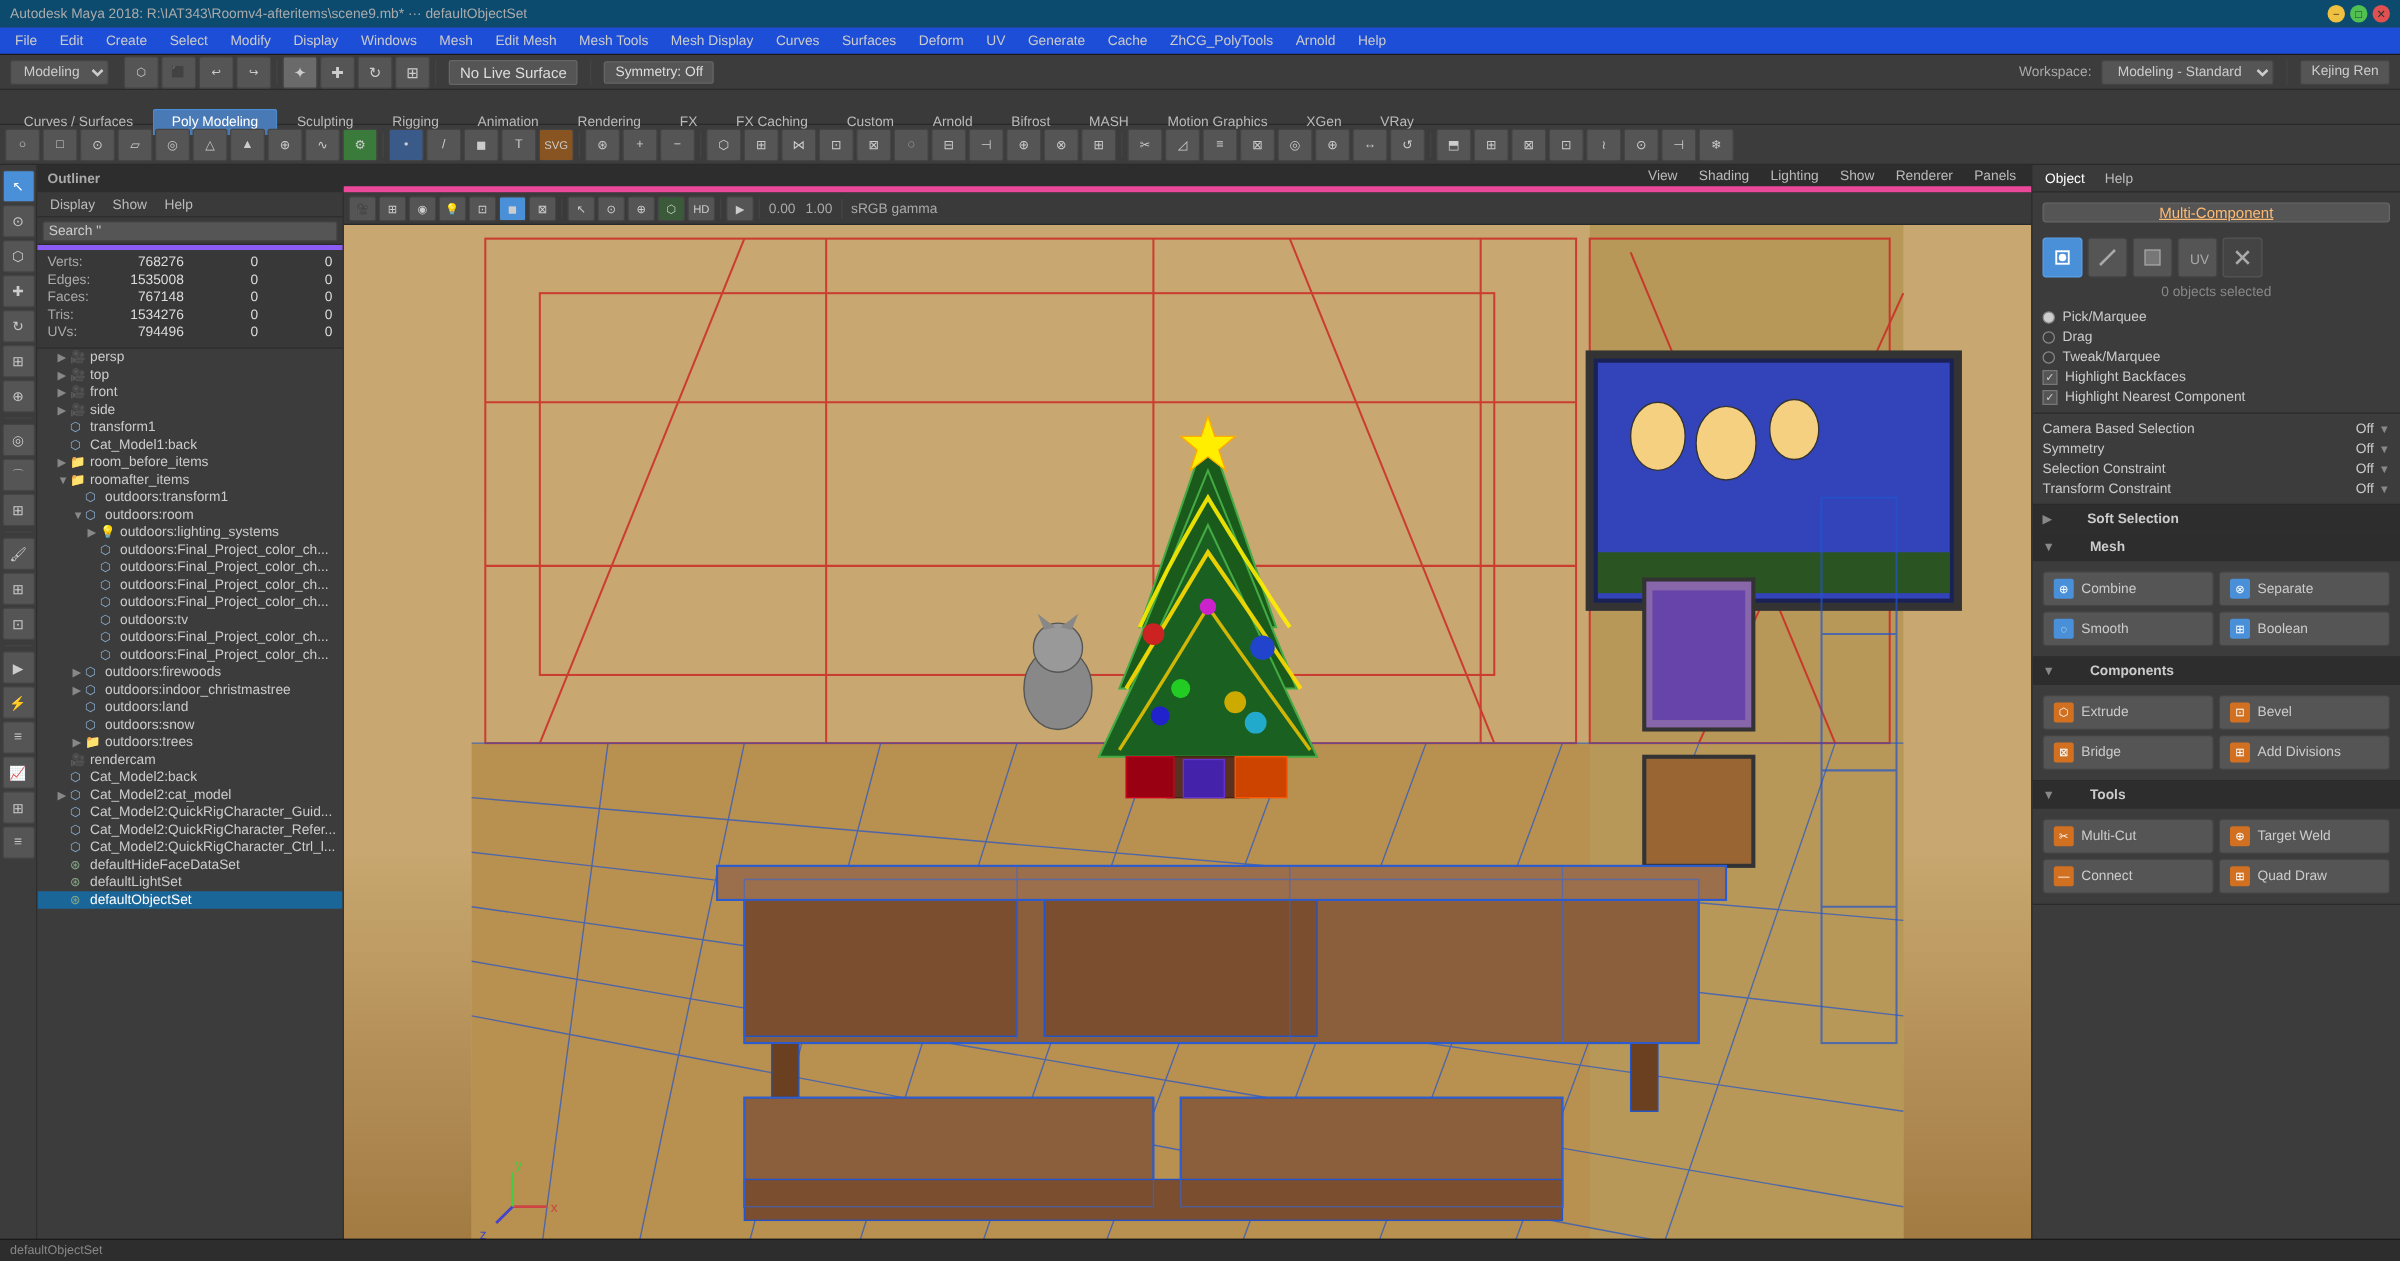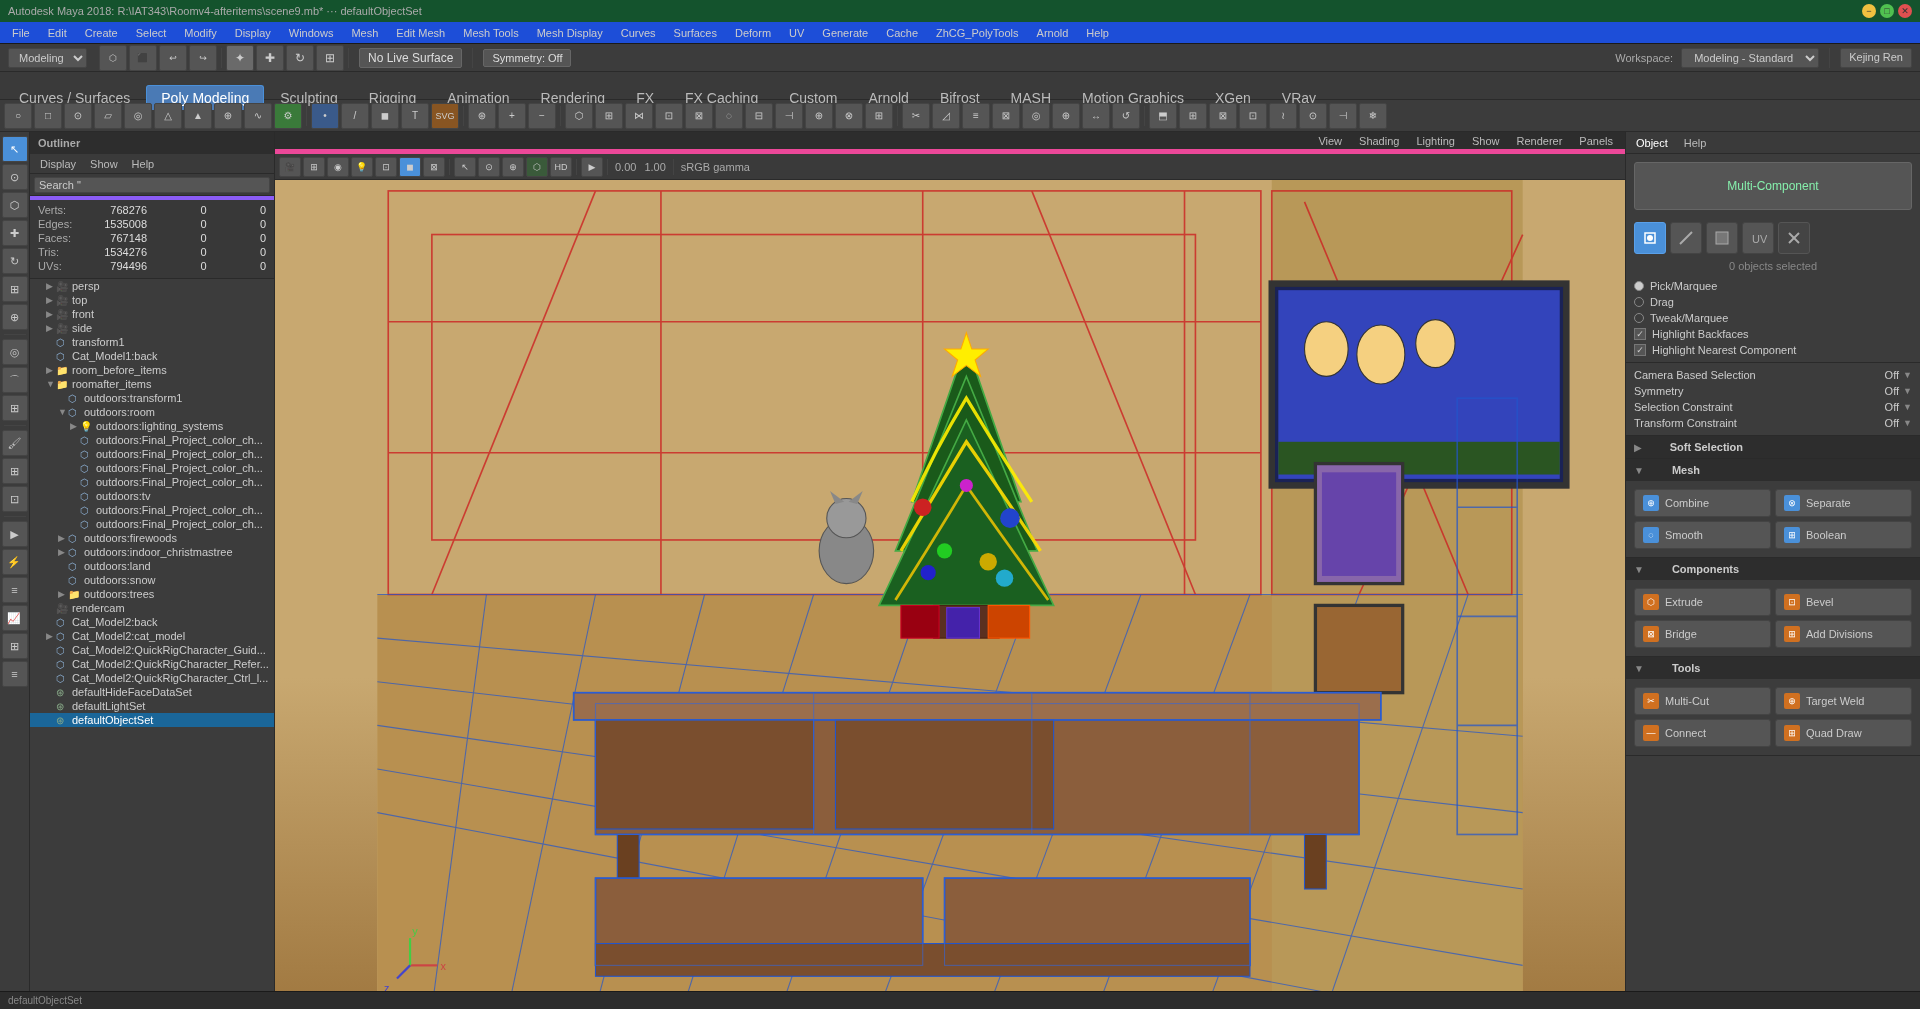--- a/index.html
+++ b/index.html
@@ -1,19 +1,19 @@
 <!DOCTYPE html>
 <html><head>
   <meta charset="utf-8">
   <style>
     * { margin: 0; padding: 0; box-sizing: border-box; }
     body { width: 1920px; height: 1009px; background: #3c3c3c; font-family: Arial, sans-serif; font-size: 11px; color: #cccccc; overflow: hidden; }
     
     
-    #titlebar { height: 22px; background: #14532d; display: flex; align-items: center; padding: 0 8px; justify-content: space-between; }
+    #titlebar { height: 22px; background: #0c4a6e; display: flex; align-items: center; padding: 0 8px; justify-content: space-between; }
     #titlebar .title { color: #aaa; font-size: 11px; }
     #titlebar .controls { display: flex; gap: 4px; }
     #titlebar .ctrl-btn { width: 14px; height: 14px; border-radius: 50%; display: flex; align-items: center; justify-content: center; font-size: 9px; cursor: pointer; color: #333; }
     .ctrl-min { background: #f0c040; }
     .ctrl-max { background: #50c050; }
     .ctrl-close { background: #e05050; }
 
     
     #menubar { height: 22px; background: #1d4ed8; display: flex; align-items: center; padding: 0 4px; gap: 2px; border-bottom: 1px solid #1a1a1a; }
     .menu-item { padding: 2px 8px; cursor: pointer; font-size: 11px; color: #ccc; border-radius: 2px; }
@@ -22,21 +22,21 @@
     #workspacebar { height: 28px; background: #3c3c3c; display: flex; align-items: center; padding: 0 8px; gap: 8px; border-bottom: 1px solid #2a2a2a; }
     .ws-dropdown { background: #555; border: 1px solid #444; color: #ccc; padding: 2px 6px; font-size: 11px; border-radius: 2px; height: 20px; cursor: pointer; }
     .ws-label { color: #aaa; font-size: 11px; }
     .ws-right { margin-left: auto; display: flex; align-items: center; gap: 8px; }
     .ws-btn { background: #555; border: 1px solid #444; color: #ccc; padding: 2px 8px; font-size: 11px; border-radius: 2px; cursor: pointer; height: 20px; }
     .no-live-surface { background: #555; border: 1px solid #666; color: #ddd; padding: 2px 8px; font-size: 12px; border-radius: 2px; }
     .symmetry-off { background: #555; border: 1px solid #666; color: #ddd; padding: 2px 8px; font-size: 11px; border-radius: 2px; }
 
     
     #tabsbar { height: 28px; background: #3a3a3a; display: flex; align-items: center; padding: 0 4px; gap: 1px; border-bottom: 1px solid #2a2a2a; }
-    .tab { padding: 4px 14px; cursor: pointer; font-size: 14px; color: #bbb; border-radius: 3px 3px 0 0; border: 1px solid transparent; border-bottom: none; margin-top: 23px; }
+    .tab { padding: 4px 14px; cursor: pointer; font-size: 11px; color: #bbb; border-radius: 3px 3px 0 0; border: 1px solid transparent; border-bottom: none; margin-top: 23px; }
     .tab.active { background: #4a7ab5; color: white; border-color: #4a90d9; }
 
     
     #toolbar { height: 32px; background: #3c3c3c; display: flex; align-items: center; padding: 0 4px; gap: 2px; border-bottom: 1px solid #2a2a2a; }
     .tool-btn { width: 28px; height: 26px; background: #555; border: 1px solid #444; border-radius: 2px; cursor: pointer; display: flex; align-items: center; justify-content: center; color: #ccc; font-size: 12px; }
     .tool-sep { width: 1px; height: 20px; background: #444; margin: 0 2px; }
 
     
     #main { display: flex; height: calc(1009px - 22px - 22px - 28px - 28px - 32px); }
 
@@ -87,21 +87,21 @@
     
     #right-panel { width: 295px; background: #3c3c3c; border-left: 1px solid #2a2a2a; display: flex; flex-direction: column; overflow-y: auto; }
     #right-tabs { height: 28px; background: #2d2d2d; display: flex; align-items: center; border-bottom: 1px solid #1a1a1a; }
     .rt-tab { flex: 1; text-align: center; padding: 5px 4px; font-size: 11px; color: #bbb; cursor: pointer; border-right: 1px solid #444; }
     .rt-tab.active { background: #3c3c3c; color: #ccc; }
     #right-subtabs { height: 22px; background: #3a3a3a; display: flex; align-items: center; padding: 0 4px; gap: 4px; border-bottom: 1px solid #2a2a2a; }
     .rt-subtab { font-size: 11px; color: #bbb; padding: 2px 6px; cursor: pointer; }
     .rt-subtab.active { color: white; }
 
     
-    .mc-btn { margin: 8px; background: #555; border: 1px solid #666; color: #86efac; padding: 16px 12px; font-size: 12px; border-radius: 3px; cursor: pointer; text-align: center; }
+    .mc-btn { margin: 8px; background: #555; border: 1px solid #666; color: #fdba74; padding: 0 12px; font-size: 12px; border-radius: 3px; cursor: pointer; text-align: center; text-decoration: underline; }
     
     
     .comp-icons { display: flex; align-items: center; padding: 4px 8px; gap: 4px; }
     .comp-icon { width: 32px; height: 32px; background: #4a90d9; border: 1px solid #5aA0e9; border-radius: 3px; cursor: pointer; display: flex; align-items: center; justify-content: center; color: white; font-size: 14px; }
     .comp-icon.inactive { background: #555; border-color: #444; color: #888; }
     .selected-label { font-size: 11px; color: #888; text-align: center; padding: 2px; }
 
     
     .rp-section { border-bottom: 1px solid #2a2a2a; }
     .rp-section-header { height: 22px; background: #2d2d2d; display: flex; align-items: center; padding: 0 8px; gap: 4px; cursor: pointer; }

